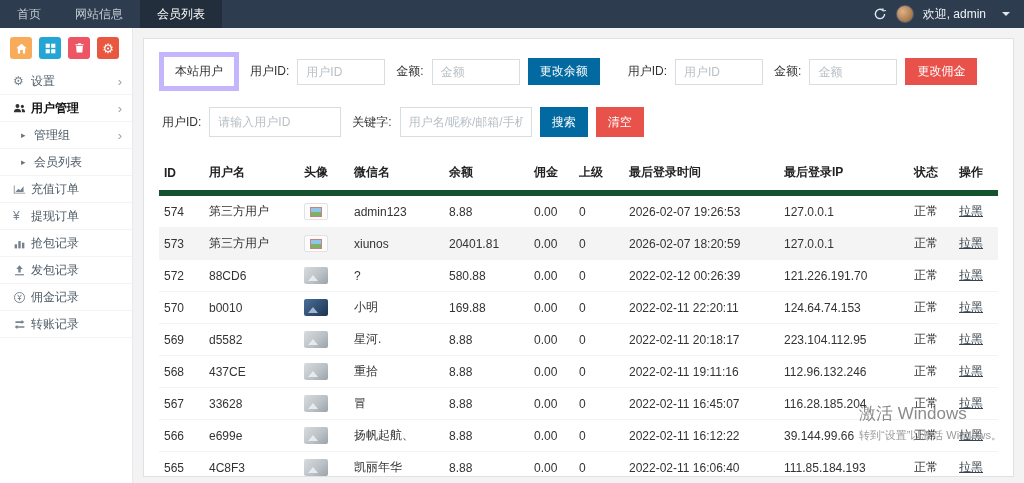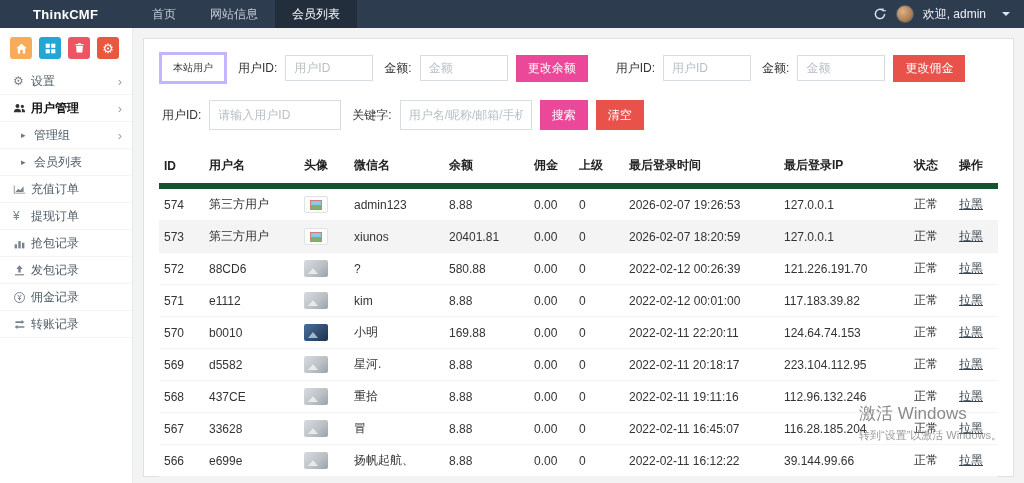--- a/index.html
+++ b/index.html
@@ -41,27 +41,27 @@
   .menu li.bold .mi-label { font-weight:bold; color:#111; }
   .menu li.bold .mi-icon { color:#333; }
   .chev { color:#9aa3ab; font-size:13px; line-height:1; }
   .menu li.sub { padding-left:21px; }
   .caret-sub { color:#6b757d; font-size:9px; width:13px; }
   
   .main { flex:1; padding:10px 10px 6px; }
   .panel { background:#fff; border:1px solid #dde2e6; height:100%; padding:13px 15px; position:relative; }
   .form-row { display:flex; align-items:center; }
   .row1 { gap:8px; }
-  .tab-label { border:3px solid #c4b5fd; padding:6px 11px; font-size:10px; color:#333; background:#fff; }
+  .tab-label { border:5px solid #c4b5fd; padding:6px 11px; font-size:12px; color:#333; background:#fff; }
   .fl { color:#333; font-size:12px; margin-left:3px; white-space:nowrap; }
   .inp { height:26px; border:1px solid #d8dde2; padding:0 8px; font-size:12px;
          color:#333; width:88px; outline:none; background:#fff; }
   .inp::placeholder { color:#b9c0c6; }
   .btn { border:none; color:#fff; font-size:12px; padding:0 12px; height:27px; cursor:pointer; white-space:nowrap; }
-  .btn-navy { background:#ec4899; }
+  .btn-navy { background:#0369a1; }
   .btn-red  { background:#e8524a;text-align:center; }
   .group-gap { margin-left:20px; }
   .row2 { margin-top:16px; gap:8px; }
   .inp-lg { height:30px; width:132px; }
   .btn-lg { height:30px; }
   
   table { width:100%; border-collapse:collapse; margin-top:18px; table-layout:fixed; }
   th { text-align:left; font-weight:bold; font-size:12px; color:#222; padding:9px 5px;
        border-bottom:6px solid #14532d; white-space:nowrap; overflow:hidden; }
   td { font-size:12px; color:#333; padding:7px 5px; border-bottom:1px solid #f1f3f4;
@@ -82,21 +82,20 @@
   .avatar[data-variant="dark"]::after { border-bottom-color:#b9c8d8; }
   
   .watermark { position:absolute; right:22px; bottom:40px; color:rgba(118,118,118,.85); pointer-events:none; }
   .wm-title { font-size:17px; }
   .wm-sub { font-size:11px; margin-top:3px; color:rgba(130,130,130,.8); }
 </style>
 </head>
 <body>
 
 <div class="topbar">
-  <div class="brand">ThinkCMF</div>
   <nav class="topnav">
     <a>首页</a>
     <a>网站信息</a>
     <a class="active">会员列表</a>
   </nav>
   <div class="topbar-right">
     <span class="refresh">
       <svg width="14" height="14" viewBox="0 0 16 16" fill="none" stroke="currentColor" stroke-width="1.6">
         <path d="M13.3 8A5.3 5.3 0 1 1 11.4 3.9"></path>
         <path d="M11.2 1.4l.5 3.1 3.1-.5" stroke-width="1.3"></path>
@@ -309,33 +308,20 @@
               <td>?</td>
               <td>580.88</td>
               <td>0.00</td>
               <td>0</td>
               <td>2022-02-12 00:26:39</td>
               <td>121.226.191.70</td>
               <td>正常</td>
               <td><a class="blacklist">拉黑</a></td>
             </tr>
 
-            <tr class="data-row">
-              <td>571</td>
-              <td>e1112</td>
-              <td><span class="avatar" data-variant="thumb"></span></td>
-              <td>kim</td>
-              <td>8.88</td>
-              <td>0.00</td>
-              <td>0</td>
-              <td>2022-02-12 00:01:00</td>
-              <td>117.183.39.82</td>
-              <td>正常</td>
-              <td><a class="blacklist">拉黑</a></td>
-            </tr>
 
             <tr class="data-row">
               <td>570</td>
               <td>b0010</td>
               <td><span class="avatar" data-variant="dark"></span></td>
               <td>小明</td>
               <td>169.88</td>
               <td>0.00</td>
               <td>0</td>
               <td>2022-02-11 22:20:11</td>

